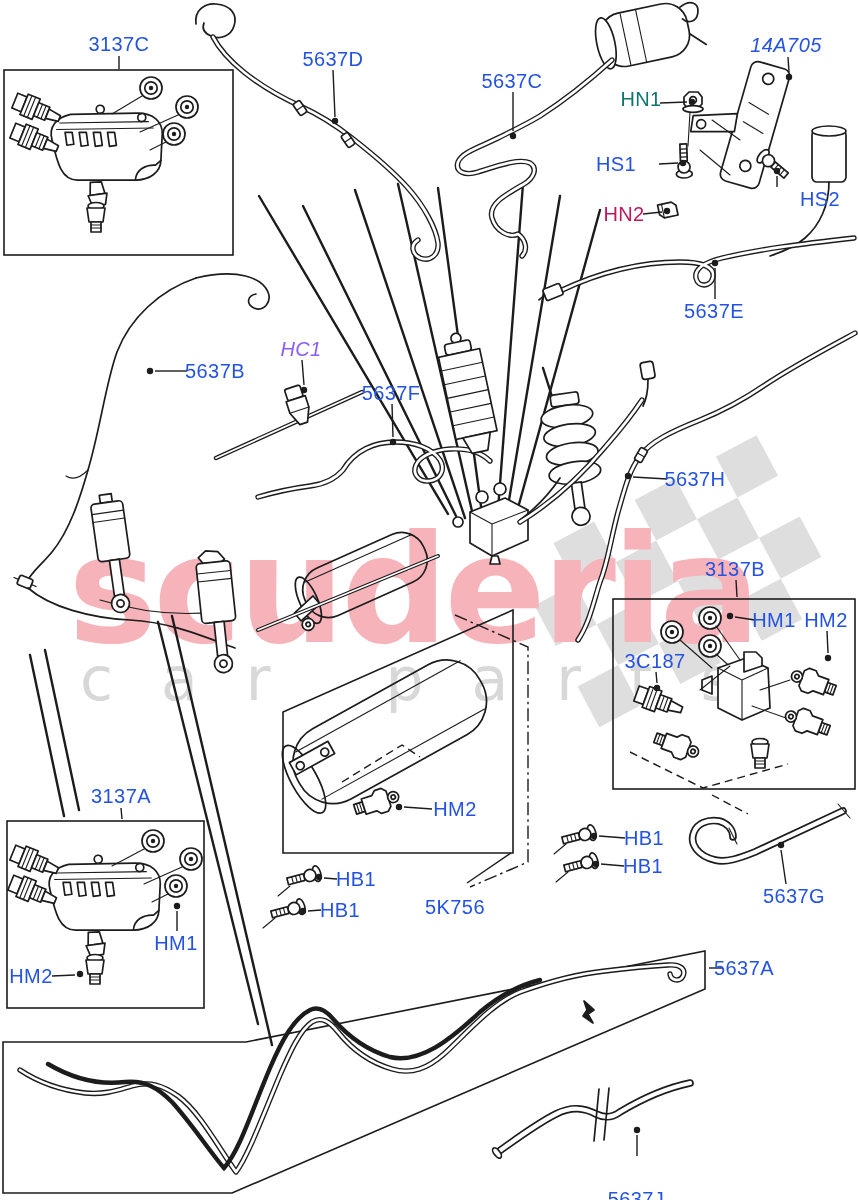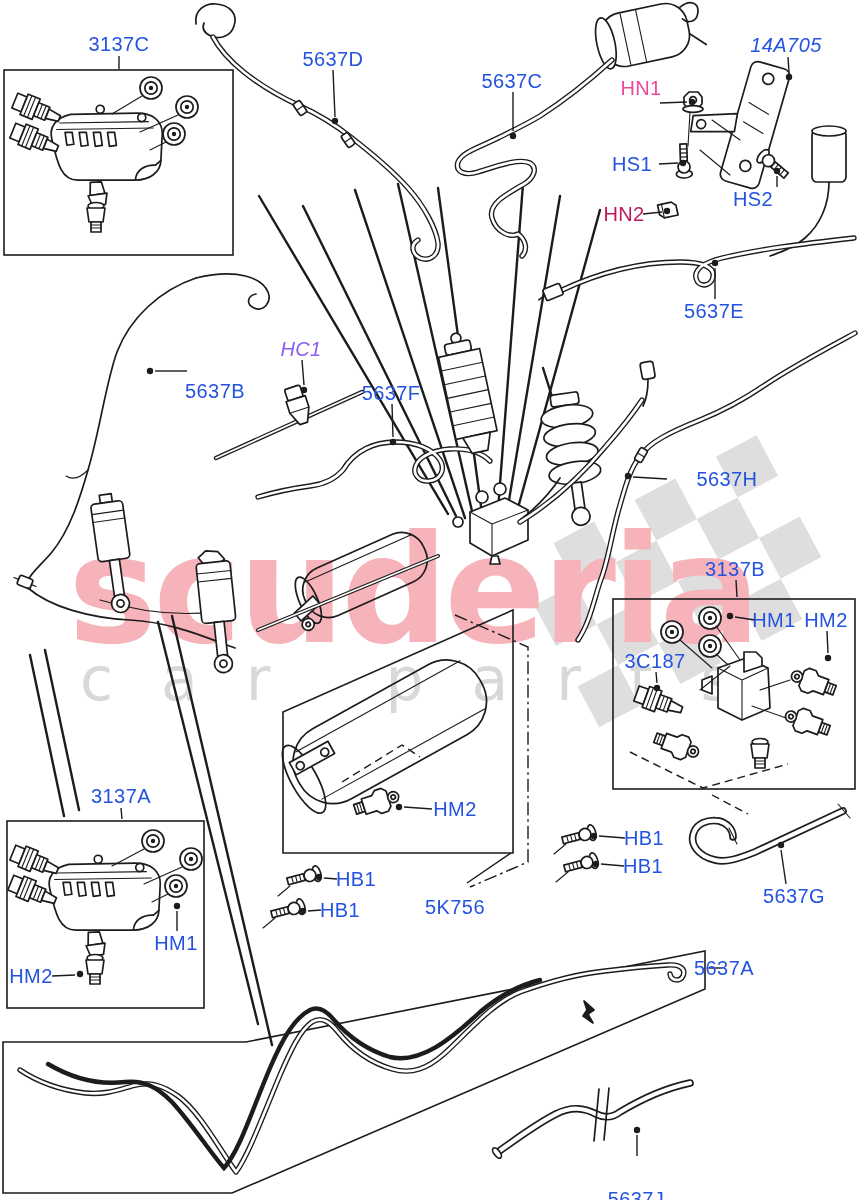--- a/index.html
+++ b/index.html
@@ -425,39 +425,39 @@
         <line x1="637" y1="1156" x2="637" y2="1135" stroke="#1c1c1c" stroke-width="1.4"></line>
         <circle cx="637" cy="1130" r="3.2" fill="#1c1c1c"></circle>
       </g>
   </svg>
 
   <div id="label-layer" style="position:absolute;left:0;top:0;width:735px;height:1200px;">
       <div class="part-label" style="left: 119px; top: 34px; color: rgb(35, 83, 224);">3137C</div>
       <div class="part-label" style="left: 333px; top: 49px; color: rgb(35, 83, 224);">5637D</div>
       <div class="part-label" style="left: 512px; top: 71px; color: rgb(35, 83, 224);">5637C</div>
       <div class="part-label" style="left: 786px; top: 35px; color: rgb(35, 83, 224); font-style: italic;">14A705</div>
-      <div class="part-label" style="left: 641px; top: 78px; color: #ec4899;">HN1</div>
-      <div class="part-label" style="left: 632px; top: 154px; color: rgb(35, 83, 224);">HS1</div>
-      <div class="part-label" style="left: 753px; top: 189px; color: rgb(35, 83, 224);">HS2</div>
+      <div class="part-label" style="left: 641px; top: 89px; color: #0f766e;">HN1</div>
+      <div class="part-label" style="left: 616px; top: 154px; color: rgb(35, 83, 224);">HS1</div>
+      <div class="part-label" style="left: 820px; top: 189px; color: rgb(35, 83, 224);">HS2</div>
       <div class="part-label" style="left: 624px; top: 204px; color: #be185d;">HN2</div>
       <div class="part-label" style="left: 714px; top: 301px; color: rgb(35, 83, 224);">5637E</div>
-      <div class="part-label" style="left: 215px; top: 361px; color: rgb(35, 83, 224); margin-top: 20px;">5637B</div>
+      <div class="part-label" style="left: 215px; top: 361px; color: rgb(35, 83, 224);">5637B</div>
       <div class="part-label" style="left: 301px; top: 339px; color: #8b5cf6; font-style: italic;">HC1</div>
       <div class="part-label" style="left: 391px; top: 383px; color: rgb(35, 83, 224);">5637F</div>
-      <div class="part-label" style="left: 695px; top: 469px; color: rgb(35, 83, 224); margin-left: 32px;">5637H</div>
+      <div class="part-label" style="left: 695px; top: 469px; color: rgb(35, 83, 224);">5637H</div>
       <div class="part-label" style="left: 735px; top: 559px; color: rgb(35, 83, 224); text-align: center;">3137B</div>
       <div class="part-label" style="left: 774px; top: 610px; color: rgb(35, 83, 224);">HM1</div>
       <div class="part-label" style="left: 826px; top: 610px; color: rgb(35, 83, 224);">HM2</div>
       <div class="part-label" style="left: 655px; top: 651px; color: rgb(35, 83, 224);">3C187</div>
       <div class="part-label" style="left: 121px; top: 786px; color: rgb(35, 83, 224);">3137A</div>
       <div class="part-label" style="left: 176px; top: 933px; color: rgb(35, 83, 224);">HM1</div>
       <div class="part-label" style="left: 31px; top: 966px; color: rgb(35, 83, 224);">HM2</div>
       <div class="part-label" style="left: 455px; top: 799px; color: rgb(35, 83, 224);">HM2</div>
       <div class="part-label" style="left: 356px; top: 869px; color: rgb(35, 83, 224);">HB1</div>
       <div class="part-label" style="left: 340px; top: 900px; color: rgb(35, 83, 224);">HB1</div>
       <div class="part-label" style="left: 644px; top: 828px; color: rgb(35, 83, 224);">HB1</div>
       <div class="part-label" style="left: 643px; top: 856px; color: rgb(35, 83, 224);">HB1</div>
       <div class="part-label" style="left: 794px; top: 886px; color: rgb(35, 83, 224); text-align: center;">5637G</div>
       <div class="part-label" style="left: 455px; top: 885px; color: rgb(35, 83, 224); margin-top: 12px;">5K756</div>
-      <div class="part-label" style="left: 724px; top: 958px; color: rgb(35, 83, 224);">5637A</div>
+      <div class="part-label" style="left: 744px; top: 958px; color: rgb(35, 83, 224);">5637A</div>
       <div class="part-label" style="left: 636px; top: 1158px; color: rgb(35, 83, 224); margin-top: 31px;">5637J</div>
     </div>
 </div>
 
 </body></html>

